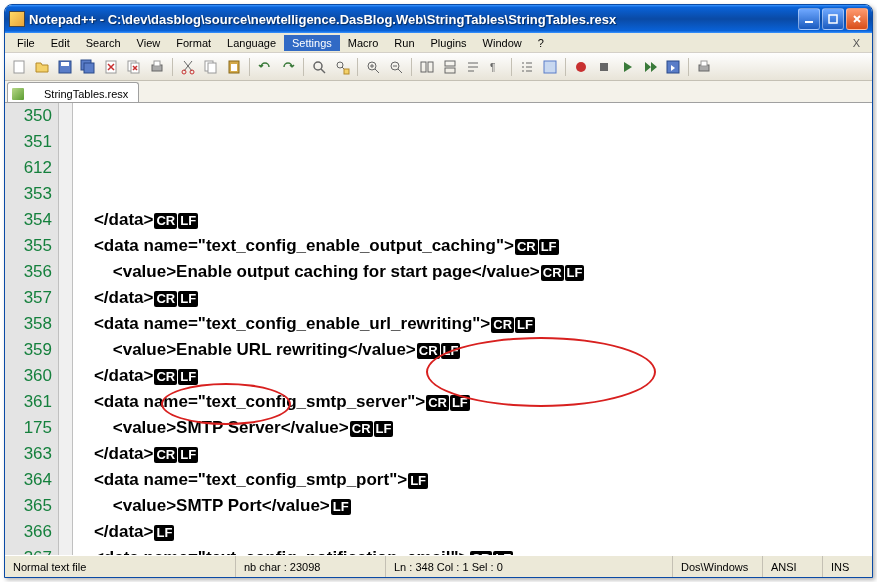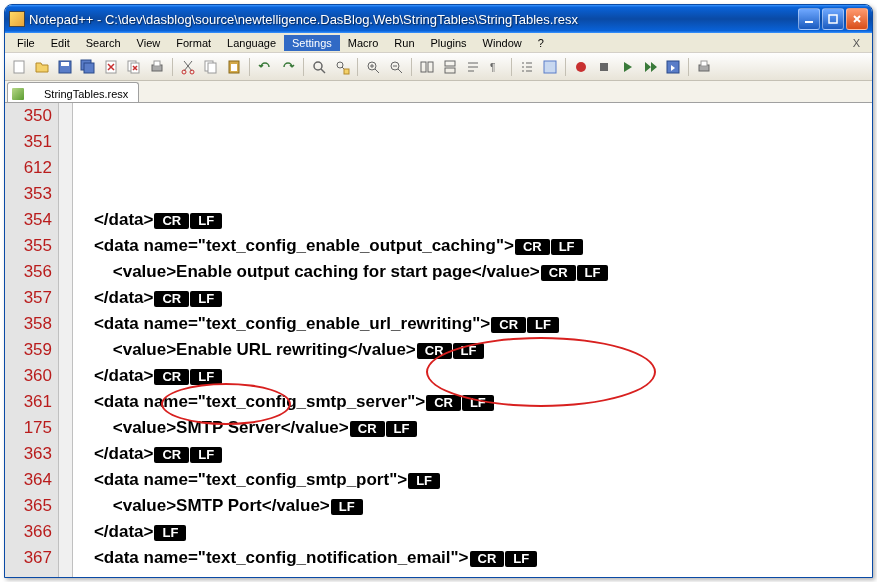--- a/index.html
+++ b/index.html
@@ -1,20 +1,20 @@
 <!DOCTYPE html>
 <html><head>
 <meta charset="utf-8">
 <style>
 * { margin: 0; padding: 0; box-sizing: border-box; font-family: Tahoma, sans-serif; }
 body { background: #fff; width: 877px; height: 582px; overflow: hidden; position: relative; }
 
 .window { width: 869px; height: 574px; margin: 4px; border: 1px solid #0a4aa5; border-radius: 8px 8px 0 0; overflow: hidden; box-shadow: 2px 2px 4px rgba(0,0,0,0.3); display: flex; flex-direction: column; background: #ece9d8; }
 
-.titlebar { height: 28px; background: linear-gradient(to bottom, #3a95ff 0%, #0962d8 8%, #0a4aa5 50%, #0962d8 92%, #3a95ff 100%); display: flex; align-items: center; padding: 0 4px; color: white; font-size: 13px; }
+.titlebar { height: 28px; background: linear-gradient(to bottom, #3a95ff 0%, #0962d8 8%, #0a4aa5 50%, #0962d8 92%, #3a95ff 100%); display: flex; align-items: center; padding: 0 4px; color: white; font-size: 13px; font-weight: bold; }
 .titlebar-icon { width: 16px; height: 16px; margin-right: 4px; background: linear-gradient(135deg,#ffd966,#e8a43a); border: 1px solid #444; }
 .titlebar-text { flex: 1; white-space: nowrap; text-shadow: 1px 1px 1px rgba(0,0,0,0.5); }
 .win-controls { display: flex; gap: 2px; }
 .win-btn { width: 22px; height: 22px; border-radius: 3px; font-weight: bold; font-size: 12px; color: white; display: flex; align-items: center; justify-content: center; cursor: pointer; border: 1px solid rgba(255,255,255,0.4); }
 .win-min, .win-max { background: linear-gradient(to bottom,#6fa8ff,#1a5bbf); }
 .win-close { background: linear-gradient(to bottom,#ff9a6f,#d84e1a); }
 
 .menubar { height: 20px; background: #ece9d8; display: flex; align-items: center; font-size: 11px; padding: 4px 4px; border-bottom: 1px solid #d4d0c8; }
 .menu-item { padding: 2px 8px; cursor: pointer; }
 .menu-item.active { background: #316ac5; color: white; }
@@ -22,26 +22,26 @@
 
 .toolbar { height: 28px; background: linear-gradient(to bottom,#fefefe,#e8e4d8); display: flex; align-items: center; padding: 0 4px; gap: 3px; border-bottom: 1px solid #c4c0b4; }
 .tool-btn { width: 20px; height: 20px; display: flex; align-items: center; justify-content: center; cursor: pointer; border-radius: 2px; }
 .tool-sep { width: 1px; height: 18px; background: #c4c0b4; margin: 0 2px; }
 
 .tabs { height: 22px; background: #f4f2ea; display: flex; align-items: flex-end; padding-left: 2px; border-bottom: 1px solid #a0a0a0; }
 .tab { height: 20px; background: #fff; border: 1px solid #a0a0a0; border-bottom: none; padding: 2px 10px 0 4px; font-size: 11px; display: flex; align-items: center; gap: 20px; border-radius: 3px 3px 0 0; }
 .tab-icon { width: 12px; height: 12px; background: linear-gradient(135deg,#b7d888,#5a9c30); border-radius: 1px; }
 
 .editor { flex: 1; display: flex; background: #fff; overflow: hidden; position: relative; }
-.gutter { width: 54px; background: #e4e4e4; text-align: right; font-family: 'Courier New', monospace; font-size: 17px; color: #b91c1c; line-height: 26px; padding-right: 6px; border-right: 1px solid #c0c0c0; }
+.gutter { width: 54px; background: #e4e4e4; text-align: right; font-family: 'Courier New', monospace; font-size: 17px; color: #15803d; line-height: 26px; padding-right: 6px; border-right: 1px solid #c0c0c0; }
 .margin { width: 14px; background: #f0f0f0; border-right: 1px solid #c0c0c0; }
 .code { flex: 1; font-family: 'Courier New', monospace; font-size: 17px; line-height: 26px; white-space: pre; color: #000; font-weight: bold; position: relative; }
 .code-line { height: 26px; padding-left: 2px; }
 .eol { display: inline-flex; vertical-align: baseline; }
-.eol .cr, .eol .lf { background: #000; color: #fff; font-size: 13px; padding: 1px 8px; margin-left: 1px; border-radius: 2px; font-weight: bold; line-height: 14px; }
+.eol .cr, .eol .lf { background: #000; color: #fff; font-size: 13px; padding: 1px 2px; margin-left: 1px; border-radius: 2px; font-weight: bold; line-height: 14px; }
 
 .annotation { position: absolute; border: 2px solid #d8201f; border-radius: 50%; pointer-events: none; }
 
 .statusbar { height: 22px; background: #ece9d8; border-top: 1px solid #fff; display: flex; align-items: center; font-size: 11px; }
 .status-cell { padding: 0 8px; border-left: 1px solid #c4c0b4; height: 100%; display: flex; align-items: center; }
 .status-cell:first-child { border-left: none; flex: 0 0 230px; }
 .status-spacer { flex: 1; }
 
 svg { display: block; }
 </style>
@@ -286,14 +286,23 @@
         <div>366</div>
         <div>367</div>
       </div>
     <div class="margin"></div>
     <div class="code" id="code">
       <div class="annotation" style="left:353px; top:234px; width:230px; height:70px;"></div>
       <div class="annotation" style="left:88px; top:280px; width:130px; height:42px;"></div>
     <div class="code-line">    &lt;/data&gt;<span class="eol"><span class="cr">CR</span><span class="lf">LF</span></span></div><div class="code-line">    &lt;data name="text_config_enable_output_caching"&gt;<span class="eol"><span class="cr">CR</span><span class="lf">LF</span></span></div><div class="code-line">        &lt;value&gt;Enable output caching for start page&lt;/value&gt;<span class="eol"><span class="cr">CR</span><span class="lf">LF</span></span></div><div class="code-line">    &lt;/data&gt;<span class="eol"><span class="cr">CR</span><span class="lf">LF</span></span></div><div class="code-line">    &lt;data name="text_config_enable_url_rewriting"&gt;<span class="eol"><span class="cr">CR</span><span class="lf">LF</span></span></div><div class="code-line">        &lt;value&gt;Enable URL rewriting&lt;/value&gt;<span class="eol"><span class="cr">CR</span><span class="lf">LF</span></span></div><div class="code-line">    &lt;/data&gt;<span class="eol"><span class="cr">CR</span><span class="lf">LF</span></span></div><div class="code-line">    &lt;data name="text_config_smtp_server"&gt;<span class="eol"><span class="cr">CR</span><span class="lf">LF</span></span></div><div class="code-line">        &lt;value&gt;SMTP Server&lt;/value&gt;<span class="eol"><span class="cr">CR</span><span class="lf">LF</span></span></div><div class="code-line">    &lt;/data&gt;<span class="eol"><span class="cr">CR</span><span class="lf">LF</span></span></div><div class="code-line">    &lt;data name="text_config_smtp_port"&gt;<span class="eol"><span class="lf">LF</span></span></div><div class="code-line">        &lt;value&gt;SMTP Port&lt;/value&gt;<span class="eol"><span class="lf">LF</span></span></div><div class="code-line">    &lt;/data&gt;<span class="eol"><span class="lf">LF</span></span></div><div class="code-line">    &lt;data name="text_config_notification_email"&gt;<span class="eol"><span class="cr">CR</span><span class="lf">LF</span></span></div></div>
   </div>
 
+  <div class="statusbar">
+    <div class="status-cell">Normal text file</div>
+    <div class="status-cell" style="flex:0 0 150px">nb char : 23098</div>
+    <div class="status-cell" style="flex:0 0 180px">Ln : 348  Col : 1  Sel : 0</div>
+    <div class="status-spacer"></div>
+    <div class="status-cell" style="flex:0 0 90px">Dos\Windows</div>
+    <div class="status-cell" style="flex:0 0 60px">ANSI</div>
+    <div class="status-cell" style="flex:0 0 50px">INS</div>
+  </div>
 
 </div>
 
 </body></html>

